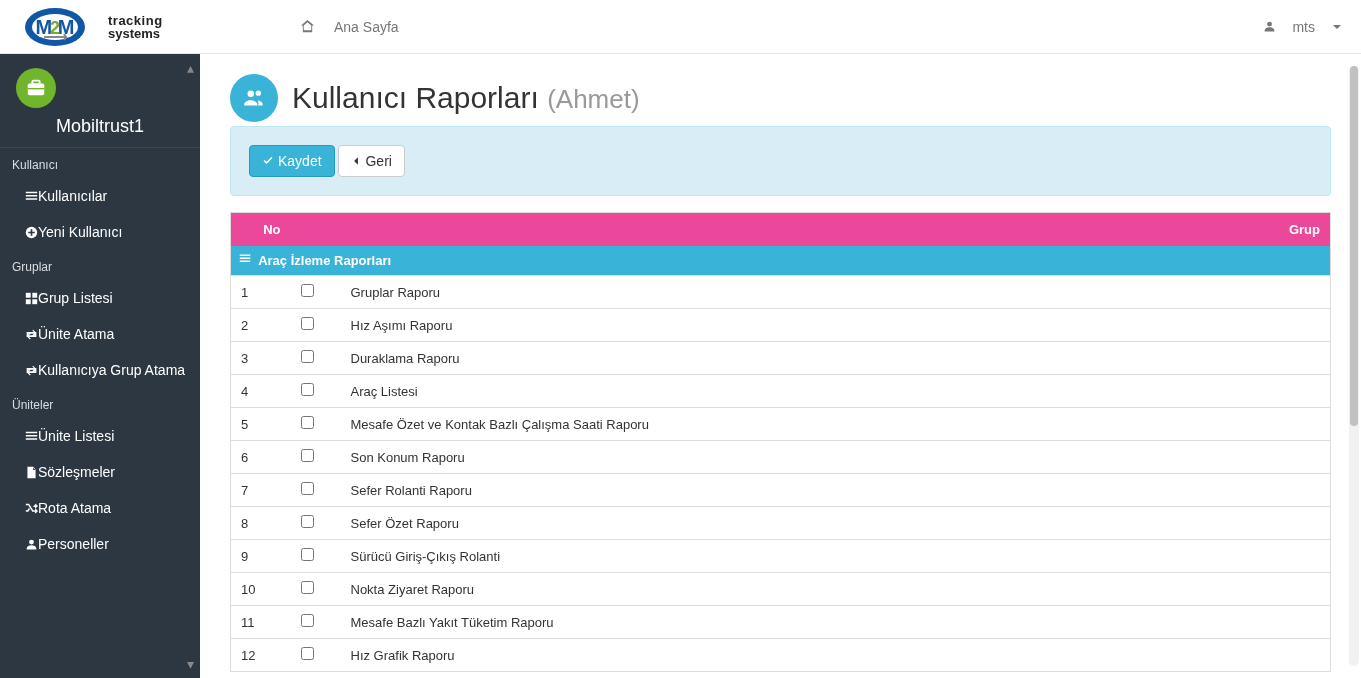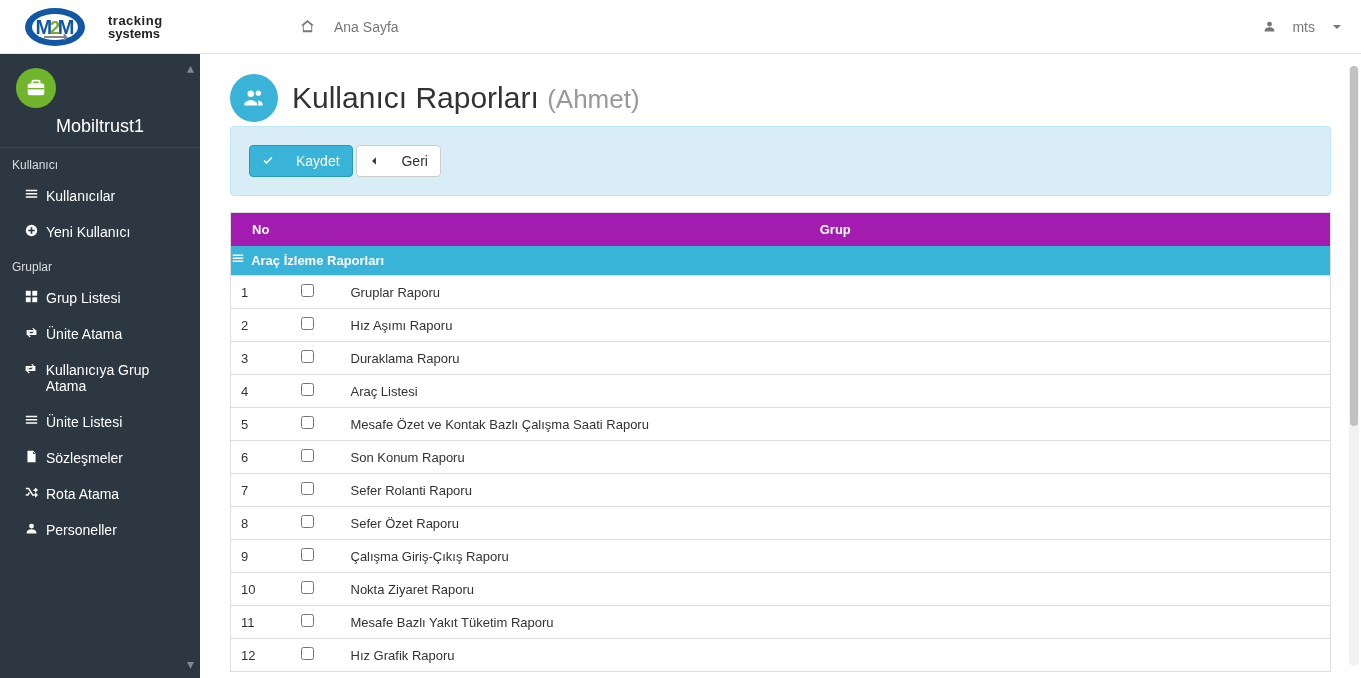--- a/index.html
+++ b/index.html
@@ -20,42 +20,42 @@
     .sidebar { width: 200px; background: #2c3742; color: #fff; overflow-y: auto; position: relative; }
     .scroll-arrow { position: absolute; right: 6px; color: #888; font-size: 14px; }
     .scroll-arrow.top { top: 6px; }
     .scroll-arrow.bottom { bottom: 6px; }
     
     .user-block { padding: 14px 16px 10px; border-bottom: 1px solid #3a4651; }
     .user-avatar { width: 40px; height: 40px; background: #70b52b; border-radius: 50%; display: flex; align-items: center; justify-content: center; margin-bottom: 8px; }
     .user-name { font-size: 18px; font-weight: 400; color: #fff; text-align: center; }
     
     .nav-section-title { padding: 10px 12px 6px; font-size: 12px; color: #d9dde1; }
-    .nav-item { padding: 10px 10px 10px 24px; display: flex; align-items: flex-start; gap: 8px; color: #fff; cursor: pointer; font-size: 14px; }
+    .nav-item { padding: 10px 10px 10px 24px; display: flex; align-items: center; color: #fff; cursor: pointer; font-size: 14px; }
     .nav-item .icon-slot { width: 14px; display: inline-flex; justify-content: center; }
     
     .content { flex: 1; padding: 20px 30px; overflow-y: auto; position: relative; }
     .content-scroll { position: absolute; right: 2px; top: 12px; bottom: 12px; width: 10px; background: #f1f1f1; border-radius: 10px; }
     .content-scroll-thumb { position: absolute; left: 1px; right: 1px; top: 0; height: 60%; background: #c1c1c1; border-radius: 10px; }
     
     .page-header { display: flex; align-items: center; gap: 14px; margin-bottom: 4px; }
     .page-icon { width: 48px; height: 48px; border-radius: 50%; background: #39b3d7; display: flex; align-items: center; justify-content: center; }
     .page-title { font-size: 30px; font-weight: 400; color: #333; }
     .page-title .sub { color: #999; font-size: 26px; }
     
     .panel { background: #d9edf7; border: 1px solid #bce8f1; border-radius: 4px; padding: 18px 18px; margin-bottom: 16px; }
-    .btn { display: inline-flex; align-items: center; gap: 22px; padding: 7px 12px; border-radius: 4px; font-size: 14px; cursor: pointer; border: 1px solid transparent; }
+    .btn { display: inline-flex; align-items: center; gap: 4px; padding: 7px 12px; border-radius: 4px; font-size: 14px; cursor: pointer; border: 1px solid transparent; }
     .btn-primary { background: #39b3d7; color: #fff; border-color: #269abc; }
     .btn-default { background: #fff; color: #333; border-color: #ccc; }
     
     .table { width: 100%; border-collapse: collapse; border: 1px solid #ddd; }
-    .table thead th { background: #a21caf; color: #fff; text-align: center; padding: 9px 10px; font-weight: 700; font-size: 13px; }
+    .table thead th { background: #ec4899; color: #fff; text-align: right; padding: 9px 10px; font-weight: 700; font-size: 13px; }
     .table thead th:first-child { width: 60px; }
     .table thead th:nth-child(2) { width: 50px; }
-    .section-row td { background: #39b3d7; color: #fff; padding: 7px 1px; font-weight: 700; font-size: 13px; }
+    .section-row td { background: #39b3d7; color: #fff; padding: 7px 8px; font-weight: 700; font-size: 13px; }
     .section-row .icon-inline { margin-right: 4px; }
     .table tbody tr.data-row td { padding: 8px 10px; border-top: 1px solid #ddd; color: #333; font-size: 13px; }
     .table tbody tr.data-row:nth-child(even) td { }
     .checkbox-cell { text-align: left; }
     input[type=checkbox] { width: 13px; height: 13px; }
     
     svg { display: block; }
   </style>
 </head>
 <body>
@@ -151,20 +151,21 @@
     </div>
     <div class="nav-item">
       <span class="icon-slot">
           <svg width="13" height="13" viewBox="0 0 16 16">
             <path fill="#fff" d="M3 5h8l-2-2 1-1 4 4-4 4-1-1 2-2H4v4H2V5h1zm10 6H5l2 2-1 1-4-4 4-4 1 1-2 2h7V5h2v6h-1z"></path>
           </svg>
         </span>
       <span>Kullanıcıya Grup Atama</span>
     </div>
 
+    <div class="nav-section-title">Üniteler</div>
     <div class="nav-item">
       <span class="icon-slot">
           <svg width="13" height="13" viewBox="0 0 16 16">
             <path fill="#fff" d="M1 2h14v2H1zm0 4h14v2H1zm0 4h14v2H1z"></path>
           </svg>
         </span>
       <span>Ünite Listesi</span>
     </div>
     <div class="nav-item">
       <span class="icon-slot">
@@ -279,21 +280,21 @@
             <td>Sefer Rolanti Raporu</td>
           </tr>
           <tr class="data-row">
             <td>8</td>
             <td class="checkbox-cell"><input type="checkbox" style=""></td>
             <td>Sefer Özet Raporu</td>
           </tr>
           <tr class="data-row">
             <td>9</td>
             <td class="checkbox-cell"><input type="checkbox" style=""></td>
-            <td>Çalışma Giriş-Çıkış Raporu</td>
+            <td>Sürücü Giriş-Çıkış Rolanti</td>
           </tr>
           <tr class="data-row">
             <td>10</td>
             <td class="checkbox-cell"><input type="checkbox" style=""></td>
             <td>Nokta Ziyaret Raporu</td>
           </tr>
           <tr class="data-row">
             <td>11</td>
             <td class="checkbox-cell"><input type="checkbox" style=""></td>
             <td>Mesafe Bazlı Yakıt Tüketim Raporu</td>

